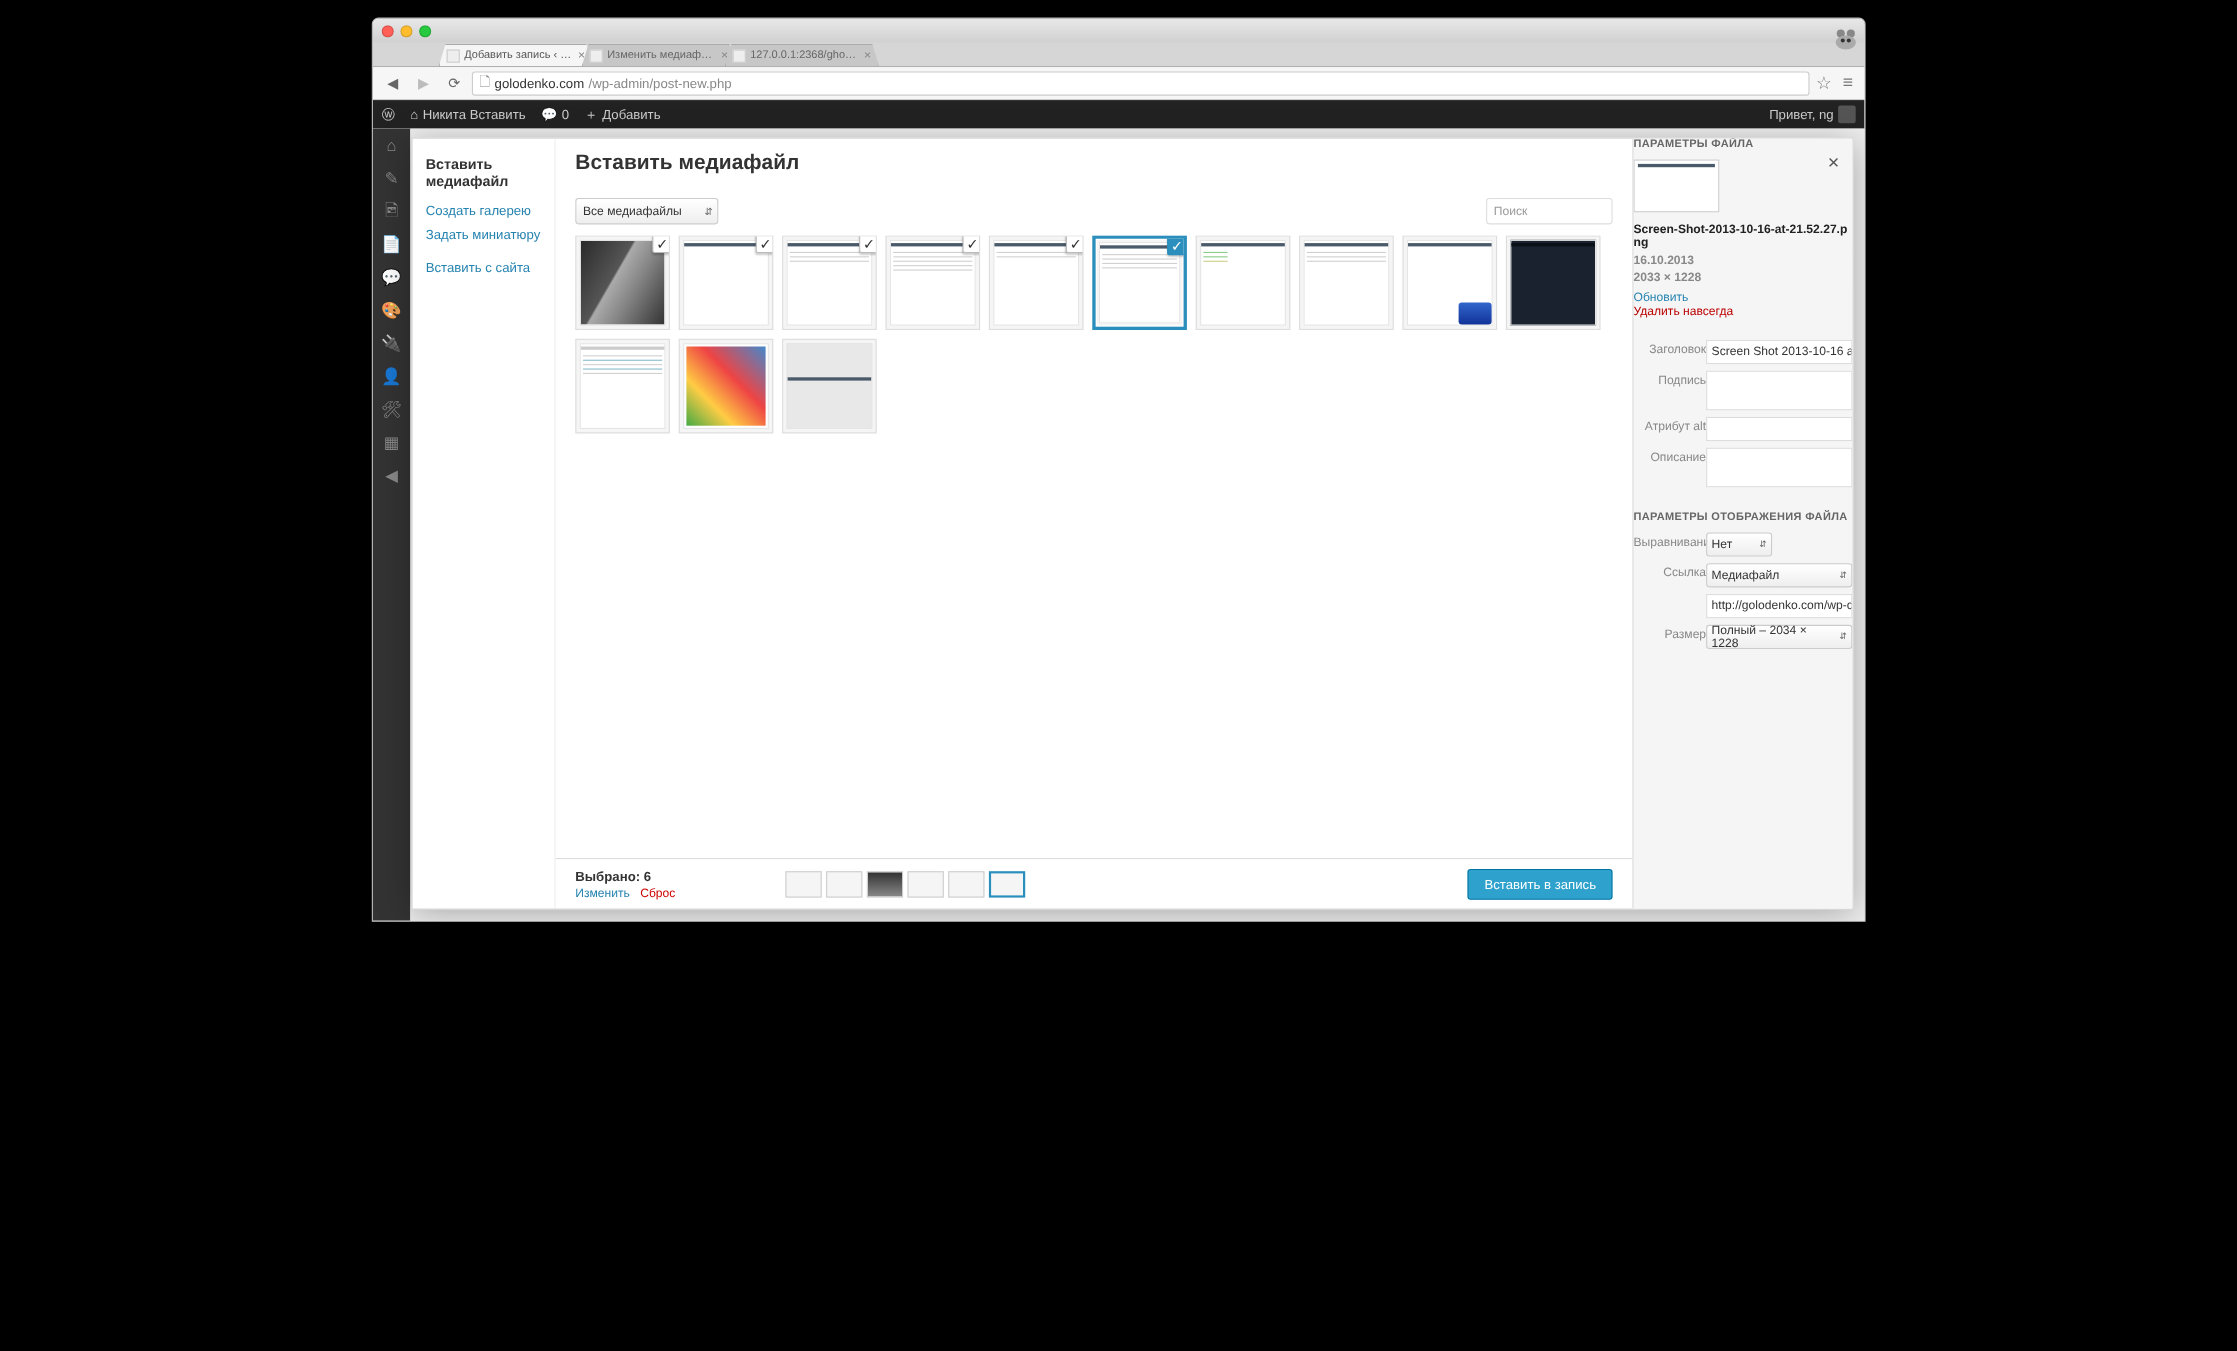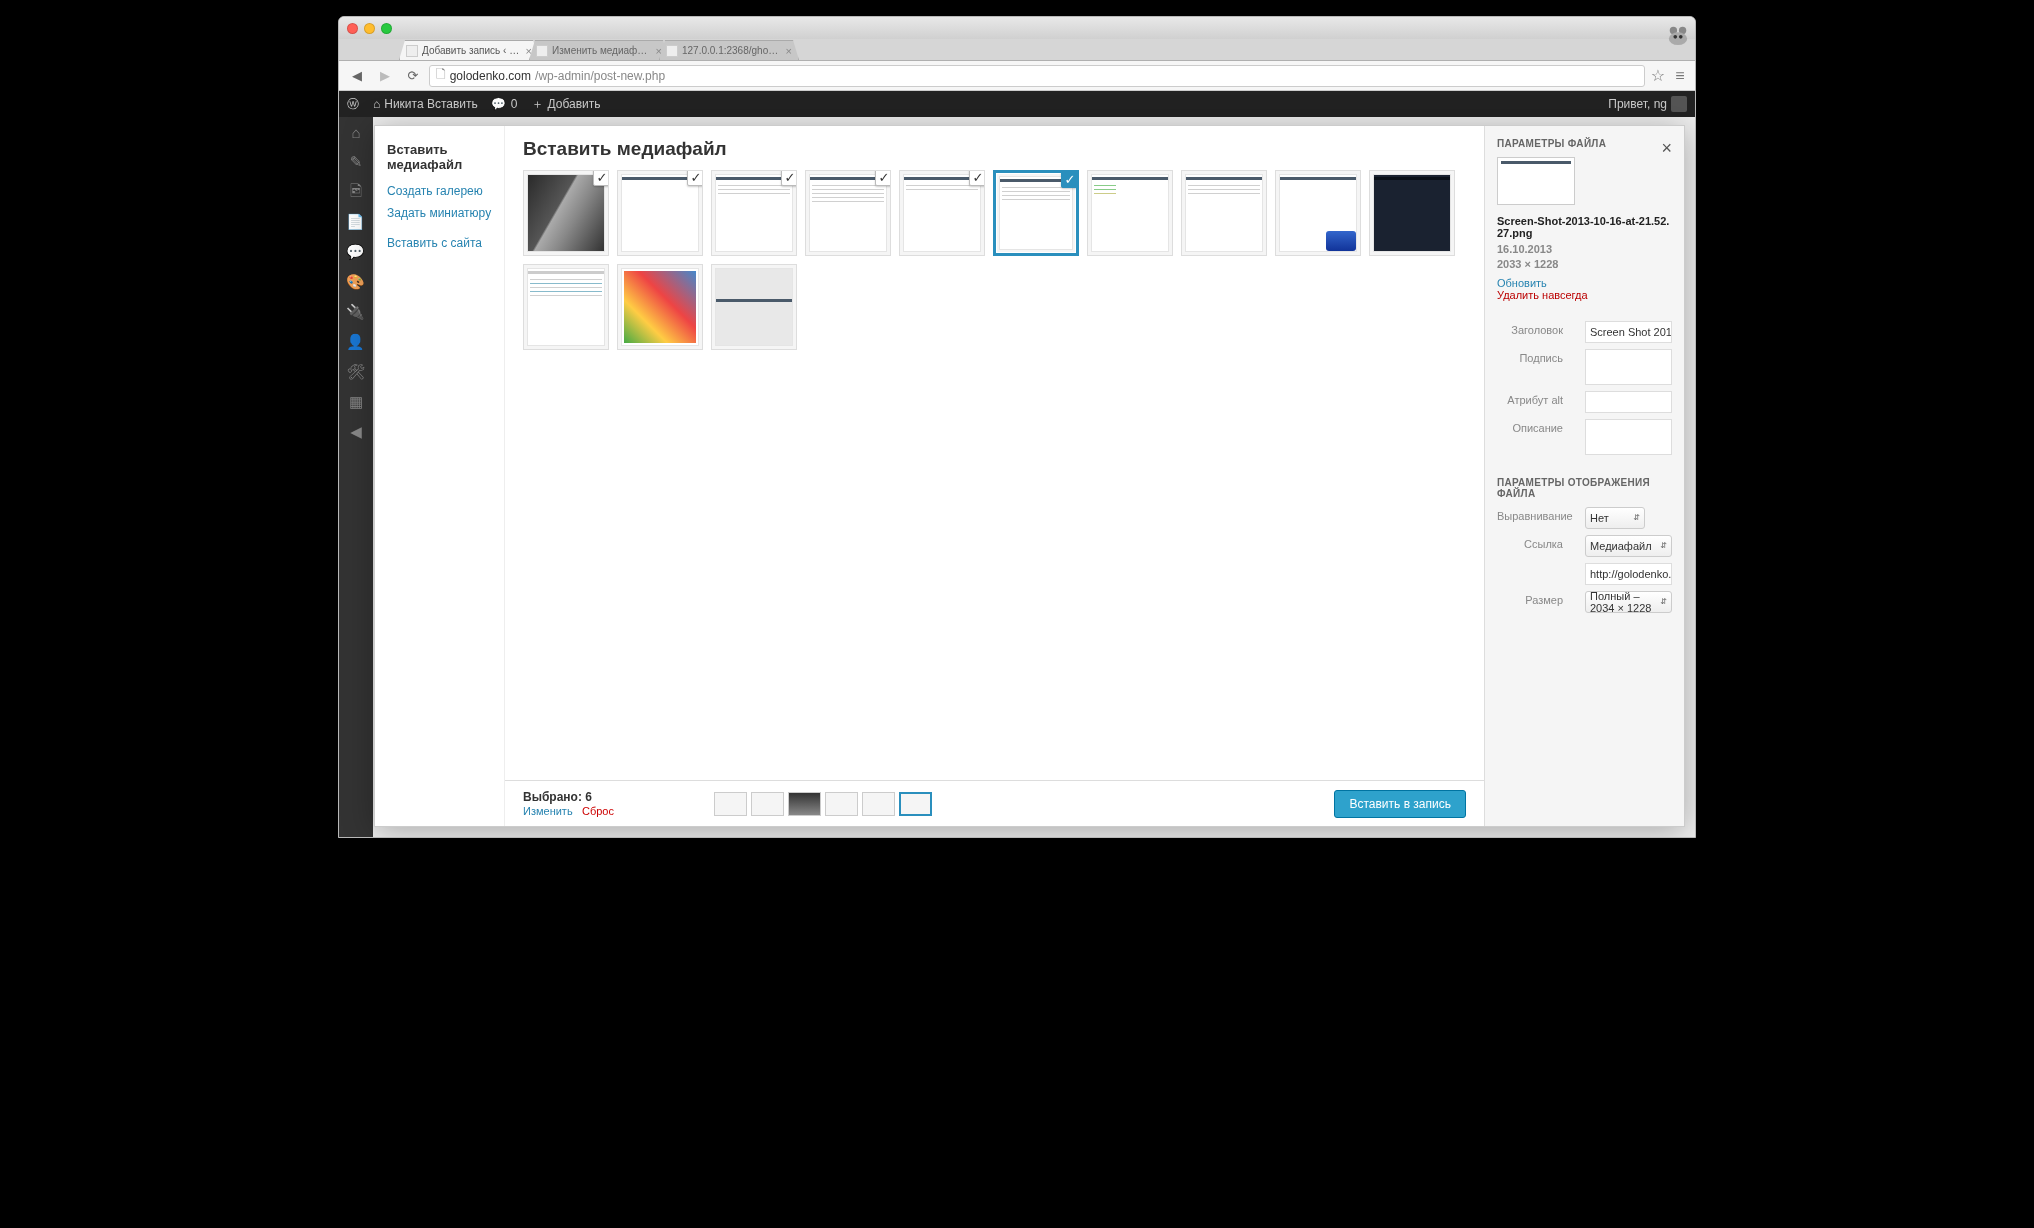--- a/index.html
+++ b/index.html
@@ -87,28 +87,28 @@
 .sel-info { font-size: 12px; }
 .sel-title { font-weight: bold; color: #333; }
 .sel-links a { font-size: 11px; cursor: pointer; }
 .sel-links .edit { color: #2683b0; } .sel-links .clear { color: #c00; margin-left: 6px; }
 .sel-thumbs { display: flex; gap: 4px; margin-left: 100px; }
 .sel-thumb { width: 33px; height: 24px; border: 1px solid #ccc; background: #f5f5f5; position: relative; }
 .sel-thumb.sel { border: 2px solid #2a8fbd; }
 .insert-btn { background: #2ea2cc; color: #fff; border: 1px solid #0074a2; padding: 6px 14px; font-size: 12px; border-radius: 3px; cursor: pointer; font-weight: 500; }
 
 
-.modal-right { width: 200px; border-left: 1px solid #ddd; background: #f5f5f5; padding: 12px; font-size: 11px; color: #555; overflow-y: auto; }
+.modal-right { width: 200px; border-left: 1px solid #ddd; background: #f5f5f5; font-size: 11px; color: #555; overflow-y: auto; }
 .mr-section-title { text-transform: uppercase; font-size: 10px; font-weight: bold; color: #666; letter-spacing: .3px; margin-bottom: 8px; }
 .mr-preview { width: 78px; height: 48px; border: 1px solid #ccc; background: #fff; margin-bottom: 10px; position: relative; }
 .mr-preview .pvbar { position: absolute; top: 3px; left: 3px; right: 3px; height: 3px; background: #4a5a6a; }
 .mr-filename { font-weight: bold; color: #222; word-break: break-all; margin-bottom: 3px; }
 .mr-meta { color: #888; line-height: 1.4; font-weight: bold; }
 .mr-link { color: #2683b0; cursor: pointer; } .mr-link.del { color: #b00; }
-.mr-field { display: flex; align-items: flex-start; margin: 6px 0; gap: 22px; }
+.mr-field { display: flex; align-items: flex-start; margin: 6px 0; gap: 0; }
 .mr-label { width: 66px; text-align: right; color: #888; font-size: 11px; padding-top: 3px; flex-shrink: 0; }
 .mr-input { flex: 1; border: 1px solid #ddd; background: #fff; height: 22px; font-size: 11px; padding: 0 4px; color: #333; display:flex; align-items:center; overflow:hidden; white-space:nowrap; }
 .mr-textarea { flex: 1; border: 1px solid #ddd; background: #fff; height: 36px; resize: both; }
 .mr-select { flex: 1; border: 1px solid #ccc; border-radius: 3px; background: linear-gradient(#fff,#eee); height: 22px; font-size: 11px; padding: 0 16px 0 4px; color: #333; display:flex; align-items:center; position: relative; }
 .mr-select::after { content: "⇵"; position: absolute; right: 4px; font-size: 8px; color: #666; }
 
 </style>
 </head>
 <body>
 
@@ -221,20 +221,24 @@
           <div class="ml-link">Создать галерею</div>
           <div class="ml-link">Задать миниатюру</div>
           <div style="height:8px"></div>
           <div class="ml-link">Вставить с сайта</div>
         </div>
 
         <div class="modal-main">
           <div class="modal-header">
             <div class="modal-title">Вставить медиафайл</div>
           </div>
+          <div class="toolbar-row">
+            <div class="dropdown">Все медиафайлы</div>
+            <div class="search-box">Поиск</div>
+          </div>
           <div class="attachments">
 
             <div class="att photo">
                 <div class="att-inner"></div>
                 <div class="check">✓</div>
               </div>
             <div class="att">
                 <div class="att-inner"></div>
                 <div class="att-bar"></div>
                 <div class="check">✓</div>

